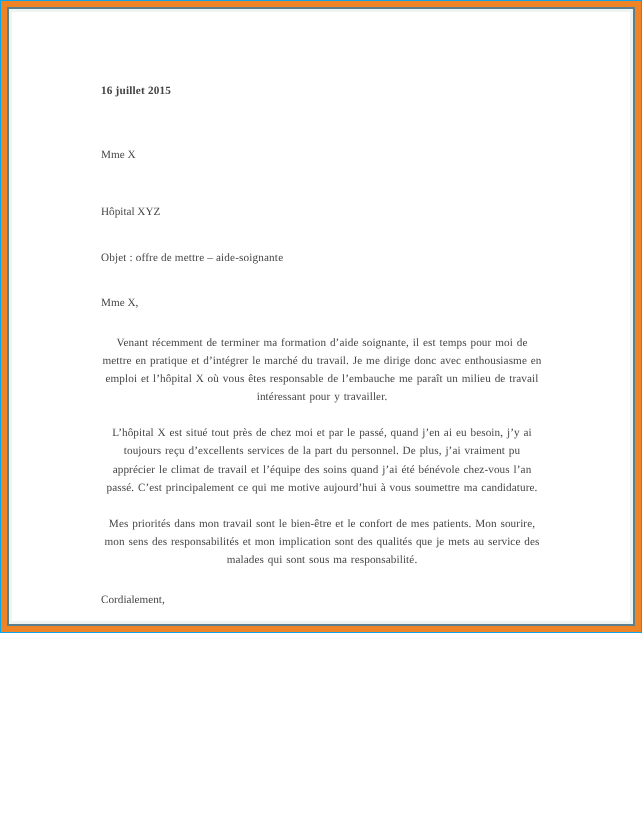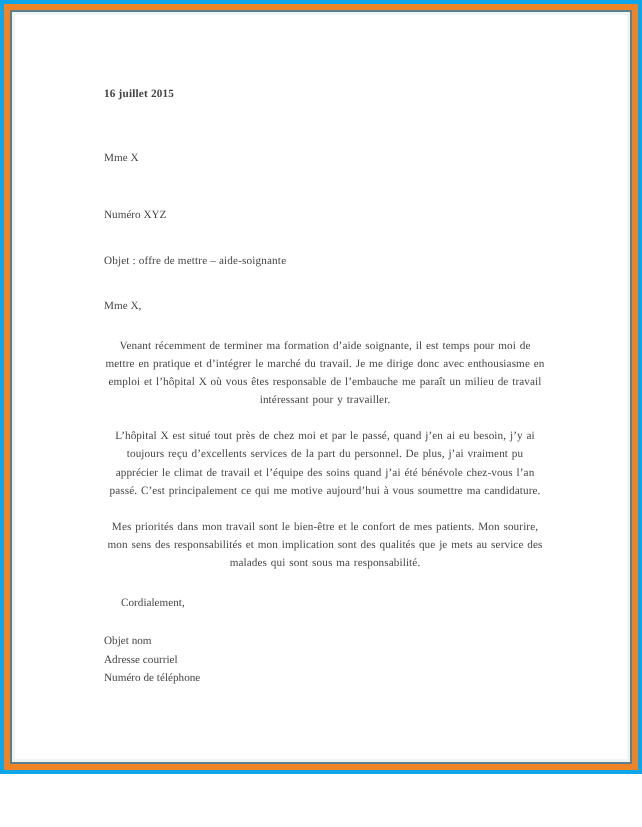--- a/index.html
+++ b/index.html
@@ -5,26 +5,26 @@
 <style>
   html, body {
     margin: 0;
     padding: 0;
     background: #ffffff;
   }
 
   .viewer {
     position: relative;
     width: 642px;
-    height: 774px;
+    height: 633px;
     box-sizing: border-box;
     background: #ffffff;
     overflow: hidden;
     
-    border: 4px solid #0ea5e9;
+    border: 1px solid #0ea5e9;
   }
 
   
   .frame-orange {
     position: absolute;
     inset: 0;
     box-sizing: border-box;
     border: 6px solid #ef8426;
     pointer-events: none;
   }
@@ -92,21 +92,21 @@
   }
 
   .para {
     margin: 0 0 18px 0;
     text-align: center;
     word-spacing: 0.9px;
     letter-spacing: 0.1px;
   }
 
   .closing {
-    margin: 22px 0 20px 17px;
+    margin: 22px 0 20px 0;
   }
 
   .signature-placeholder {
     margin: 0 0 40px 0;
   }
 
   .sender-block {
     margin: 0;
   }
   .sender-block div { white-space: nowrap; }
@@ -120,21 +120,21 @@
   <div class="frame-steel"></div>
   <div class="frame-halo"></div>
 
   <div class="page">
     <div class="letter">
 
       <p class="date">16 juillet 2015</p>
 
       <div class="recipient">
         <div>Mme X</div>
-        <div>Numéro XYZ</div>
+        <div>Hôpital XYZ</div>
       </div>
 
       <p class="subject">Objet : offre de mettre – aide-soignante</p>
 
       <p class="salutation">Mme X,</p>
 
       <p class="para">Venant récemment de terminer ma formation d’aide soignante, il est temps pour moi de mettre en pratique et d’intégrer le marché du travail. Je me dirige donc avec enthousiasme en emploi et l’hôpital X où vous êtes responsable de l’embauche me paraît un milieu de travail intéressant pour y travailler.</p>
 
       <p class="para">L’hôpital X est situé tout près de chez moi et par le passé, quand j’en ai eu besoin, j’y ai toujours reçu d’excellents services de la part du personnel.  De plus, j’ai vraiment pu apprécier le climat de travail et l’équipe des soins quand j’ai été bénévole chez-vous l’an passé. C’est principalement ce qui me motive aujourd’hui à vous soumettre ma candidature.</p>
 

